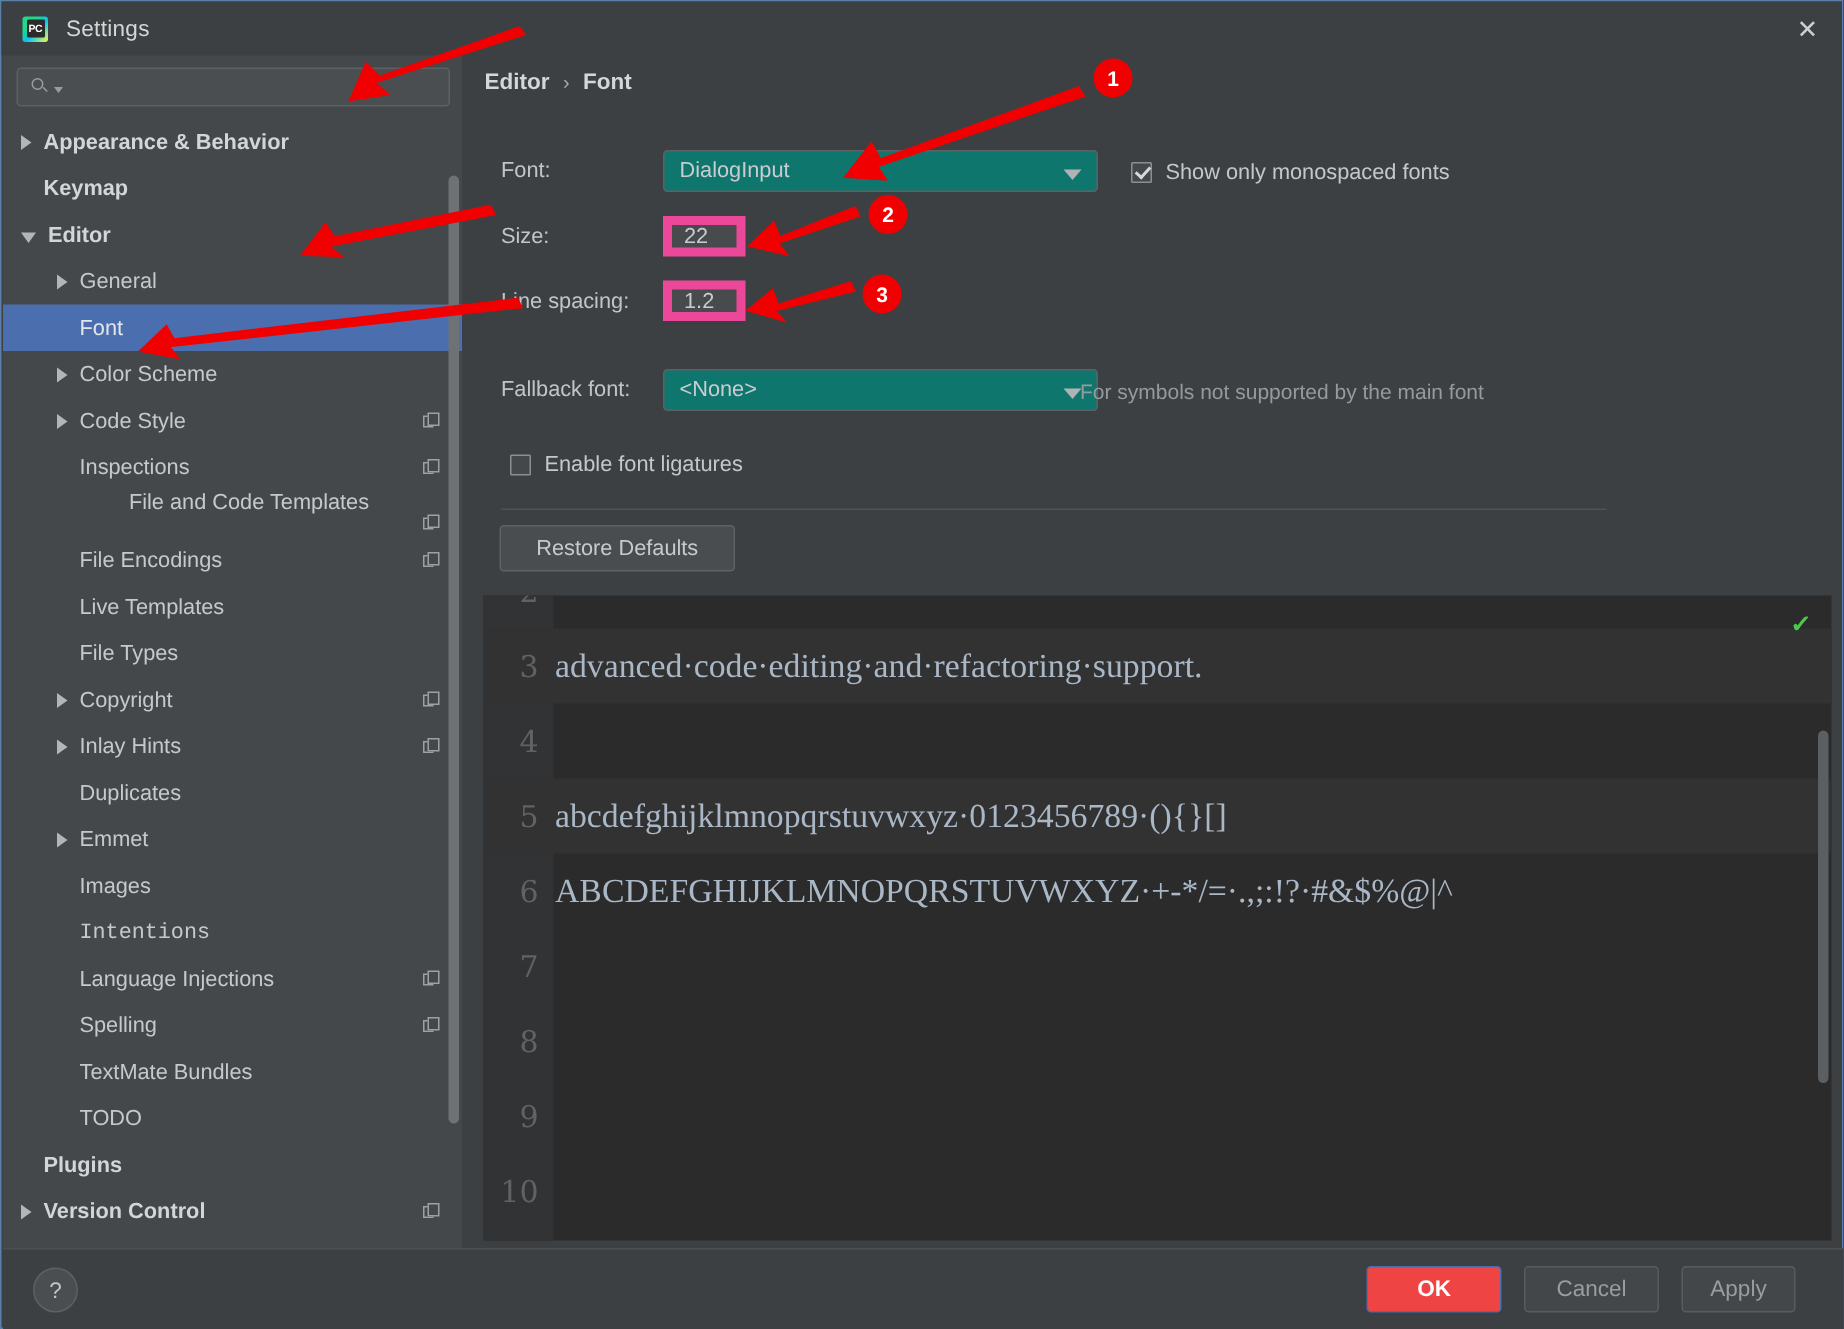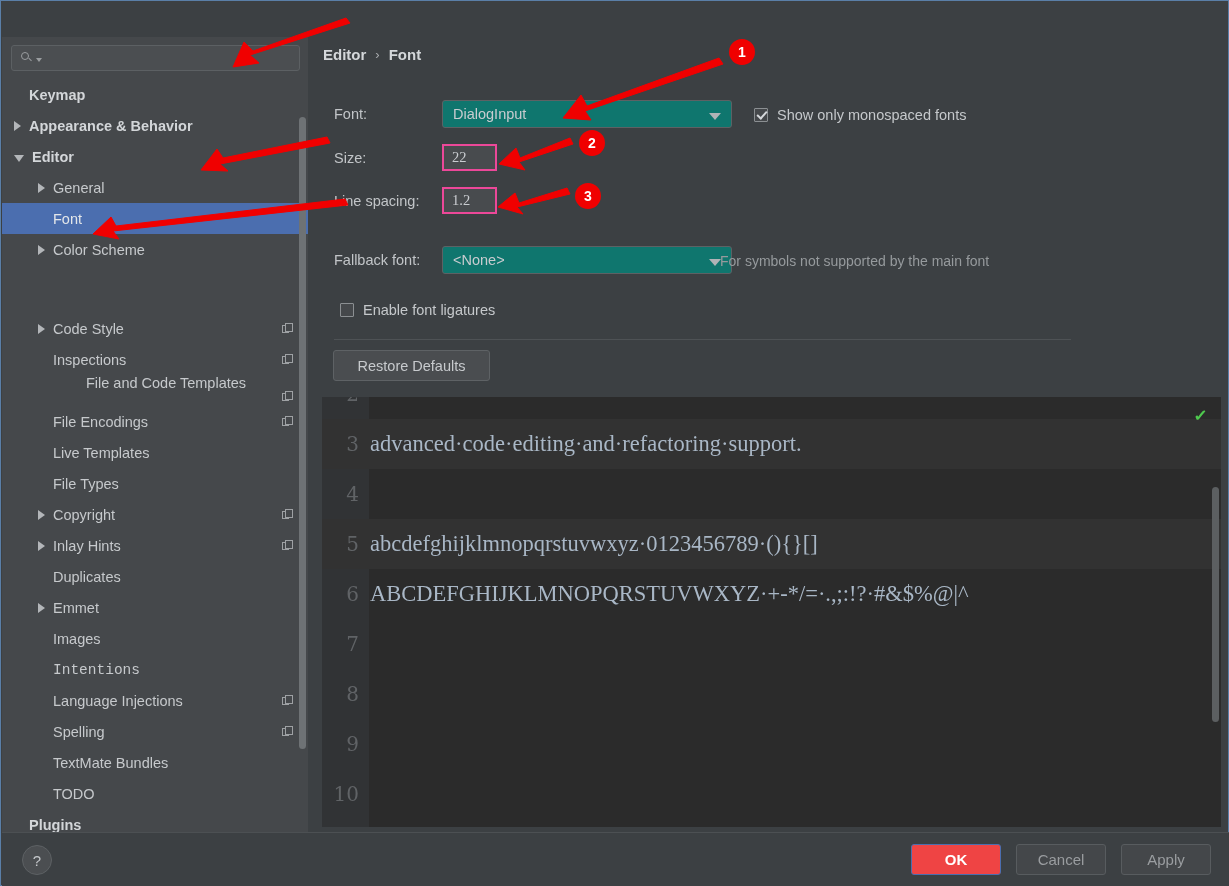--- a/index.html
+++ b/index.html
@@ -130,23 +130,23 @@
     display: flex; align-items: center; padding-left: 10px; color: #c9ccd0; font-size: 14.5px;
     position: relative;
   }
   .combo .caret {
     position: absolute; right: 10px; top: 12px;
     width: 0; height: 0; border-left: 6px solid transparent;
     border-right: 6px solid transparent; border-top: 7px solid #b0b3b6;
   }
   .numfield {
     width: 55px; height: 27px; box-sizing: border-box;
-    background: #484b4e; border: 2px solid #ec4899;
+    background: #484b4e; border: 6px solid #ec4899;
     display: flex; align-items: center; padding-left: 8px;
-    color: #c9ccd0; font-size: 14.5px; font-family: Liberation Serif, serif;
+    color: #c9ccd0; font-size: 14.5px;
   }
 
   .checkbox-row { position: absolute; display: flex; align-items: center; gap: 9px; }
   .cbox {
     width: 14px; height: 14px; box-sizing: border-box;
     border: 1px solid #8b8f92; background: #45484b; position: relative; border-radius: 1px;
   }
   .cbox.checked::after {
     content: ""; position: absolute; left: 4px; top: 0px;
     width: 4px; height: 8px; border: solid #d6d9dc;
@@ -221,54 +221,61 @@
     position: absolute; width: 26px; height: 26px; border-radius: 50%;
     background: #f00000; color: #ffffff; font-size: 14px; font-weight: bold;
     display: flex; align-items: center; justify-content: center;
   }
 </style>
 </head>
 <body>
 
 <div id="root">
 
+  <div class="titlebar">
+    <div class="app-icon">
+        <span>PC</span>
+      </div>
+    <div class="title-text">Settings</div>
+    <div class="close-btn">✕</div>
+  </div>
 
   <div class="sidebar">
     <div class="search-wrap">
       <div class="search-box">
         <span class="search-icon"></span>
         <span class="search-caret"></span>
       </div>
     </div>
     <div class="tree" id="tree">
         <div class="tree-item bold" style="padding-left: 12px;">
+          <span class="tree-arrow "></span>
+          <span>Appearance &amp; Behavior</span>
+        </div>
+        <div class="tree-item bold" style="padding-left: 12px;">
           <span class="tree-arrow none"></span>
           <span>Keymap</span>
-        </div>
-        <div class="tree-item bold" style="padding-left: 12px;">
-          <span class="tree-arrow "></span>
-          <span>Appearance &amp; Behavior</span>
         </div>
         <div class="tree-item bold" style="padding-left: 12px;">
           <span class="tree-arrow open"></span>
           <span>Editor</span>
         </div>
         <div class="tree-item" style="padding-left: 36px;">
           <span class="tree-arrow "></span>
           <span>General</span>
         </div>
         <div class="tree-item sel" style="padding-left: 36px;">
           <span class="tree-arrow none"></span>
           <span>Font</span>
         </div>
         <div class="tree-item" style="padding-left: 36px;">
           <span class="tree-arrow "></span>
           <span>Color Scheme</span>
         </div>
-        <div class="tree-item" style="padding-left: 36px; margin-top: 48px;">
+        <div class="tree-item" style="padding-left: 36px;">
           <span class="tree-arrow "></span>
           <span>Code Style</span>
           <span class="copy-badge"></span>
         </div>
         <div class="tree-item" style="padding-left: 36px;">
           <span class="tree-arrow none"></span>
           <span>Inspections</span>
           <span class="copy-badge"></span>
         </div>
         <div class="tree-item" style="padding-left: 36px; flex-direction: column;">
@@ -435,21 +442,21 @@
         </div>
       </div>
     <div class="preview-scroll"></div>
     <div class="inspect-ok">✓</div>
   </div>
 
   <div class="bottombar">
     <div class="help-btn">?</div>
     <div class="dlg-btn primary" style="left:909px; width:90px;">OK</div>
     <div class="dlg-btn normal" style="left:1014px; width:90px;">Cancel</div>
-    <div class="dlg-btn normal" style="left:1119px; width:90px;">Apply</div>
+    <div class="dlg-btn normal" style="left:1119px; width:76px;">Apply</div>
 
   </div>
 
   <svg class="anno-svg" viewBox="0 0 1229 886">
     <g fill="#f00000" stroke="#f00000">
 
       <path d="M345,17 L252,50 L243,41 L232,66 L258,62 L249,54 L349,22 Z" stroke-width="1"></path>
 
       <path d="M326,136 L222,157 L216,148 L200,169 L227,170 L219,163 L329,142 Z" stroke-width="1"></path>
 

